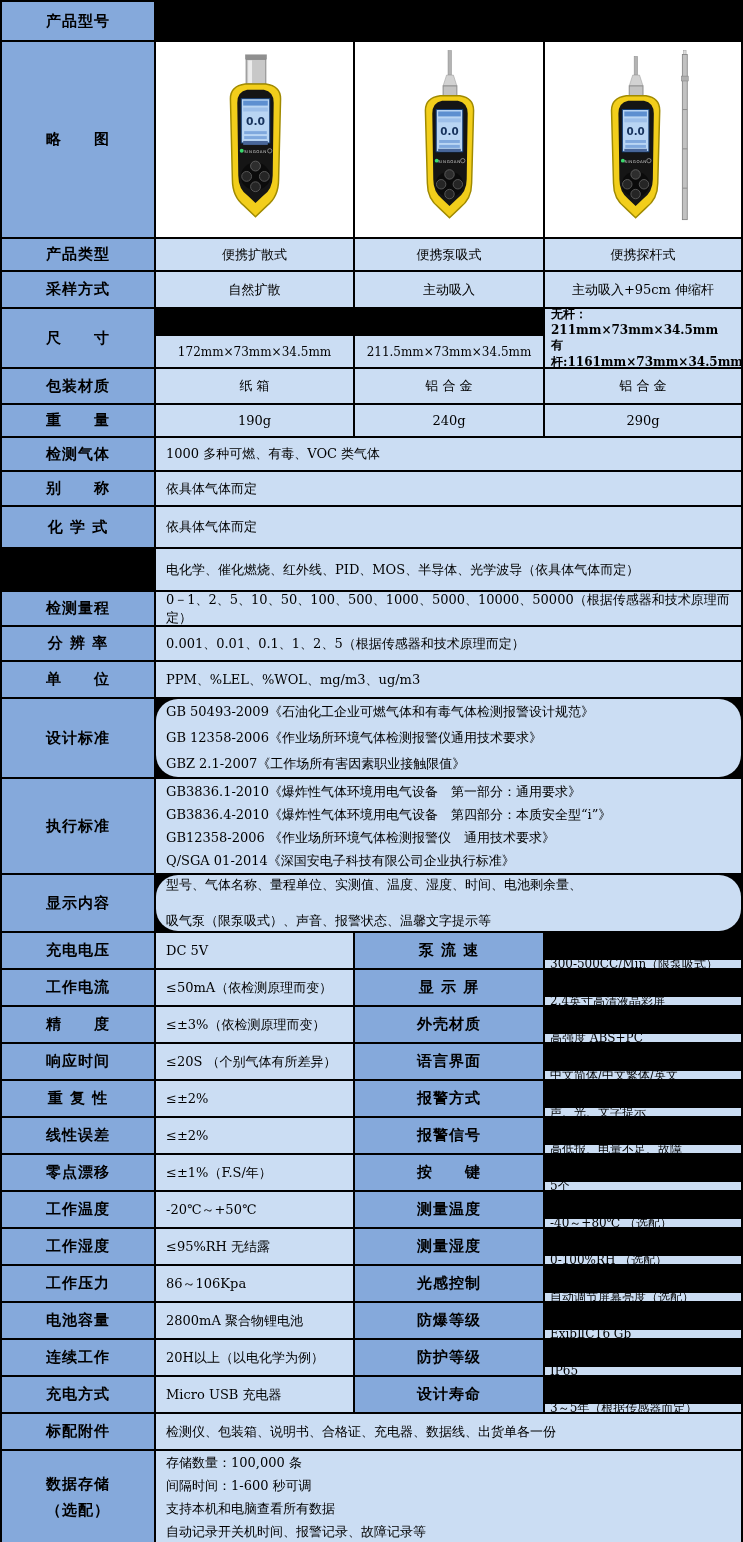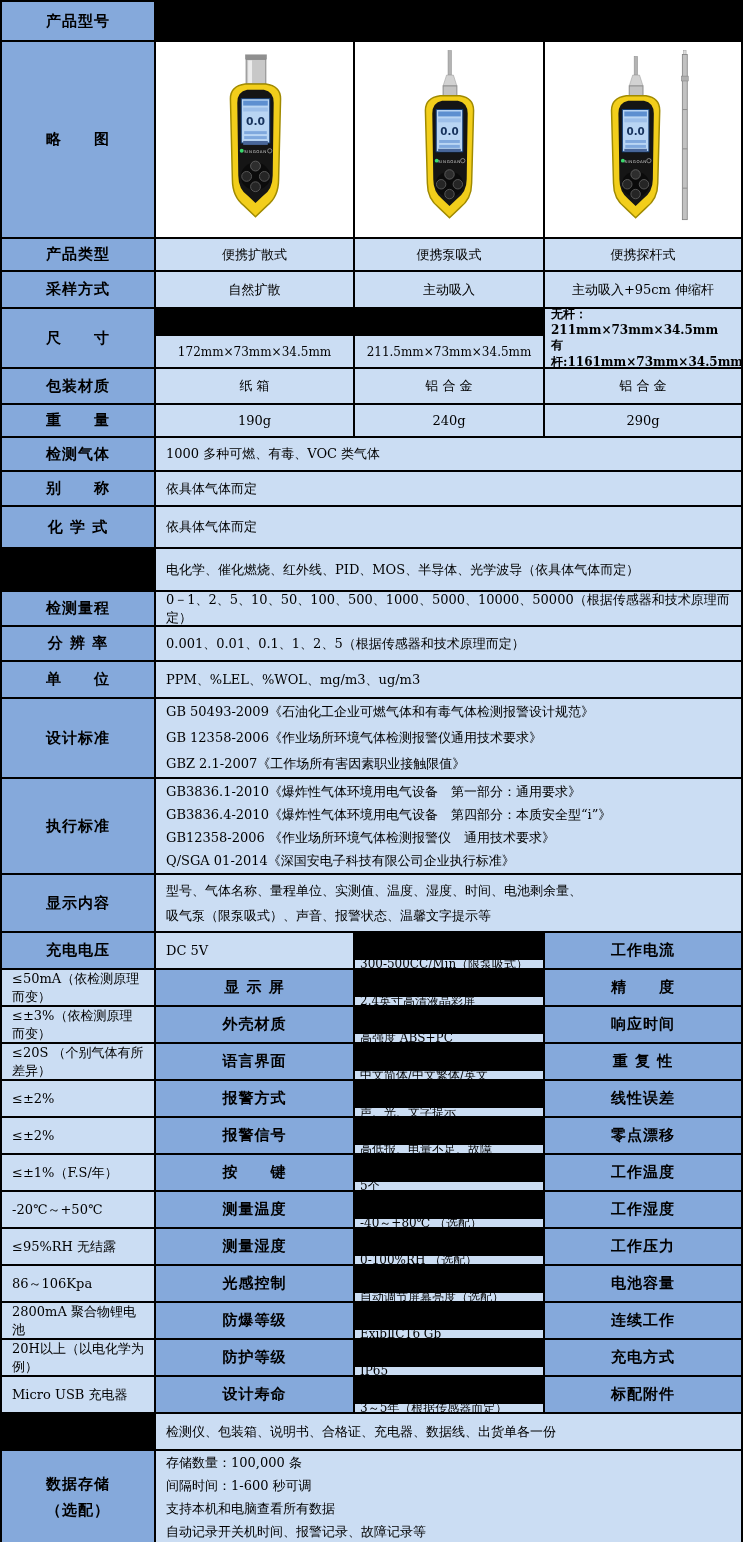--- a/index.html
+++ b/index.html
@@ -11,23 +11,23 @@
     gap:2px;background:#000;padding:2px;
   }
   .c{display:flex;align-items:center;justify-content:center;box-sizing:border-box;overflow:hidden;color:#000;}
   .lab{background:#85A9DB;font-family:"DejaVu Sans","Liberation Sans",sans-serif;font-weight:bold;font-size:15px;letter-spacing:1px;text-align:left;}
   .val{background:#CBDDF3;font-family:"DejaVu Serif","Liberation Serif",serif;font-size:13px;}
   .mod{background:#b91c1c;font-family:"DejaVu Serif","Liberation Serif",serif;font-size:16px;letter-spacing:2px;margin-top:44px;}
   .img{background:#FFFFFF;}
   .left{justify-content:flex-start;padding:0 10px;text-align:left;}
   .span3{grid-column:2/5;}
   .pre{white-space:pre-line;}
-  .lh3{line-height:26px;}
+  .lh3{line-height:26px;border-radius:22px;}
   .lh4{line-height:23px;}
-  .lh2{line-height:25px;}
+  .lh2{line-height:36px;border-radius:22px;}
   .small{font-size:12px;padding:0 5px;margin-top:27px;}
   .dimc{font-size:12px;justify-content:flex-start;padding:0 6px;text-align:left;font-weight:bold;}
   .stor-lab{line-height:26px;}
 </style>
 </head>
 <body>
 
 <div class="tbl">
 
   <div class="c lab">产品型号</div>
@@ -176,20 +176,21 @@
 GB3836.4-2010《爆炸性气体环境用电气设备　第四部分：本质安全型“i”》
 GB12358-2006 《作业场所环境气体检测报警仪　通用技术要求》
 Q/SGA 01-2014《深国安电子科技有限公司企业执行标准》</div>
 
   <div class="c lab">显示内容</div>
   <div class="c val left span3 pre lh2">型号、气体名称、量程单位、实测值、温度、湿度、时间、电池剩余量、
 吸气泵（限泵吸式）、声音、报警状态、温馨文字提示等</div>
 
   <div class="c lab">充电电压</div>
   <div class="c val left">DC 5V</div>
+  <div class="c lab">泵 流 速</div>
   <div class="c val left small">300-500CC/Min（限泵吸式）</div>
 
   <div class="c lab">工作电流</div>
   <div class="c val left">≤50mA（依检测原理而变）</div>
   <div class="c lab">显 示 屏</div>
   <div class="c val left small">2.4英寸高清液晶彩屏</div>
 
   <div class="c lab">精　　度</div>
   <div class="c val left">≤±3%（依检测原理而变）</div>
   <div class="c lab">外壳材质</div>

